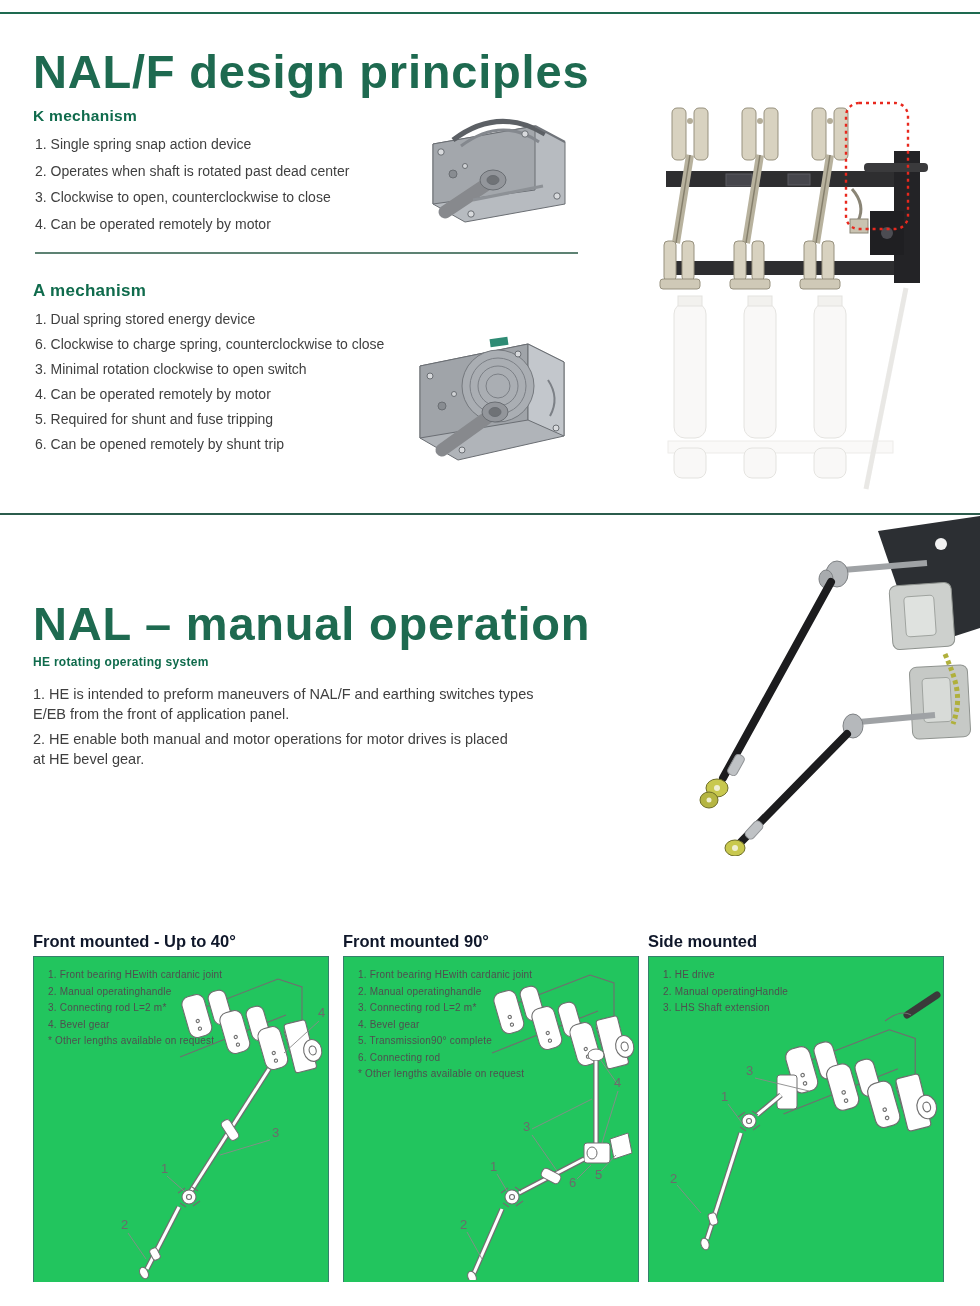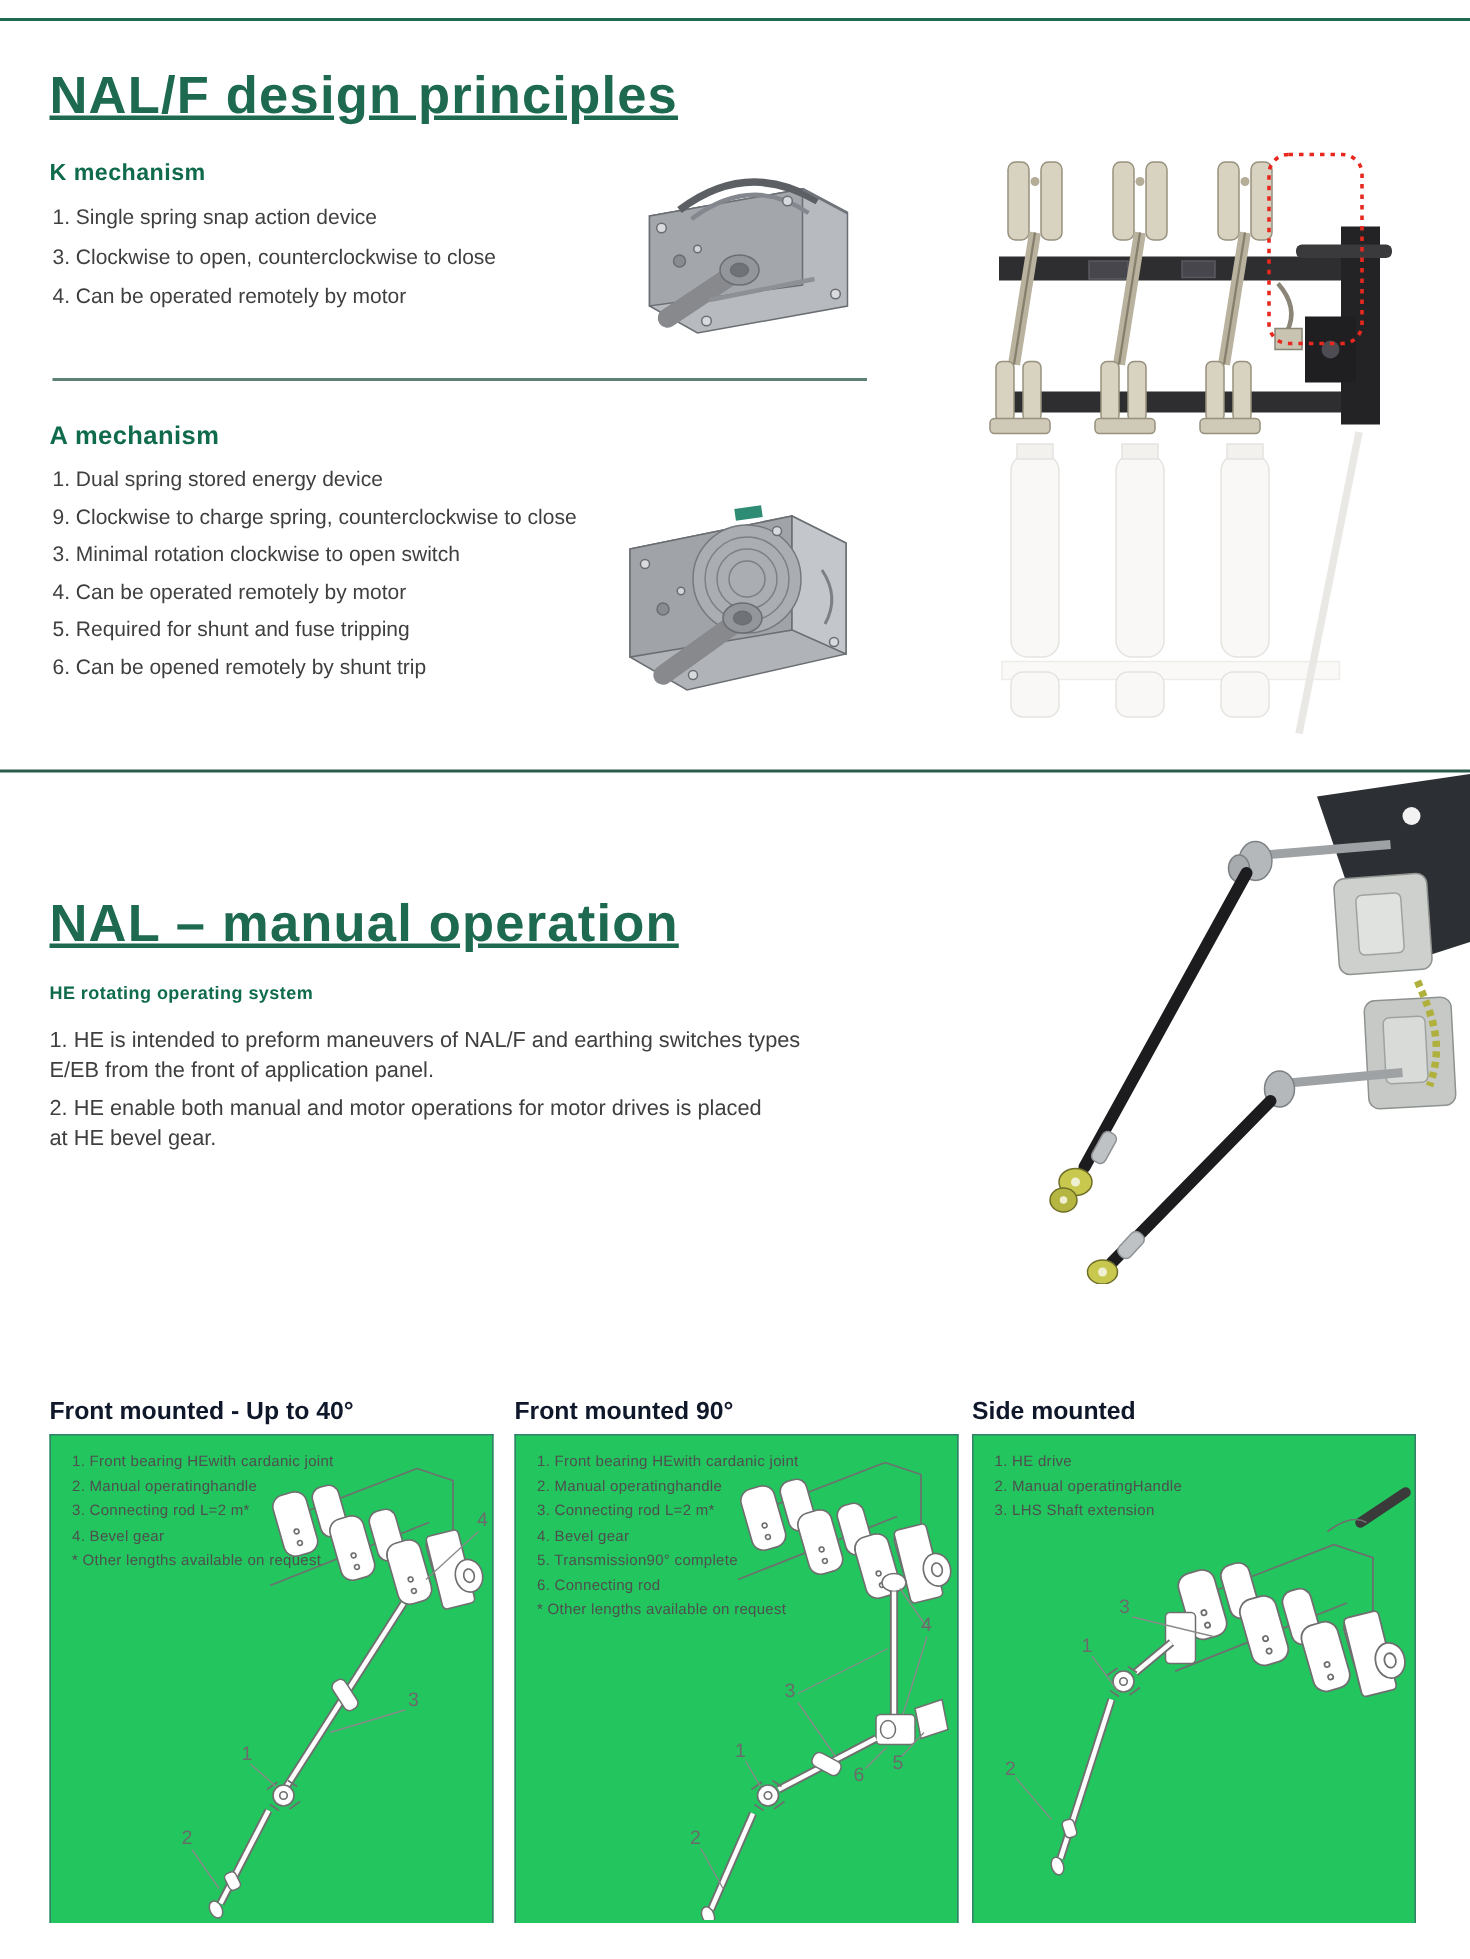--- a/index.html
+++ b/index.html
@@ -1,20 +1,20 @@
 <!DOCTYPE html>
 <html><head>
 <meta charset="utf-8">
 <style>
   html,body{margin:0;padding:0;background:#ffffff;}
   .page{position:relative;width:980px;height:1306px;background:#ffffff;overflow:hidden;
         font-family:"Liberation Sans",sans-serif;color:#3f3f3f;}
   .abs{position:absolute;}
   .rule{position:absolute;height:2px;}
-  .h1{position:absolute;font-size:35px;font-weight:bold;color:#1e6a50;letter-spacing:0.8px;white-space:nowrap;text-decoration:underline;}
+  .h1{position:absolute;font-size:47px;font-weight:bold;color:#1e6a50;letter-spacing:0.8px;white-space:nowrap;}
   .h2{position:absolute;font-size:12px;font-weight:bold;color:#0f6b4c;letter-spacing:0.3px;white-space:nowrap;}
   .biglist{position:absolute;font-size:14px;color:#3f3f3f;}
   .biglist .li{white-space:nowrap;}
   .k .li{line-height:26.5px;}
   .a .li{line-height:25px;}
   .para{position:absolute;font-size:14.5px;line-height:20px;color:#3f3f3f;width:560px;}
   .colhead{position:absolute;font-size:16.5px;font-weight:bold;color:#0f172a;white-space:nowrap;}
   .box{position:absolute;top:956px;height:325px;border:1.5px solid #35806a;border-bottom:none;background:#22c55e;}
   .boxlist{position:absolute;left:14px;top:10px;font-size:10px;line-height:16.5px;color:#4f4f4f;letter-spacing:0.2px;}
   .boxlist .li{white-space:nowrap;}
@@ -66,20 +66,21 @@
   </svg>
 
   <div class="rule" style="left:0;top:12px;width:980px;background:#1e6a50;"></div>
 
   <div class="h1" style="left:33px;top:44px;">NAL/F design principles</div>
 
   <div class="h2" style="left:33px;top:107px;font-size:15.5px;">K  mechanism</div>
 
   <div class="biglist k" style="left:35px;top:131px;">
     <div class="li">1. Single spring snap action device</div>
+    <div class="li">2. Operates when shaft is rotated past dead center</div>
     <div class="li">3. Clockwise to open, counterclockwise to close</div>
     <div class="li">4. Can be operated remotely by motor</div>
   </div>
 
   <svg class="abs" style="left:413px;top:104px;" width="168" height="138" viewBox="0 0 168 138">
     <g stroke="#6a6e73" stroke-width="1">
       <path d="M20,40 L122,22 L152,38 L152,100 L52,118 L20,100 Z" fill="#b7bbc0"></path>
       <path d="M20,40 L122,22 L122,86 L20,100 Z" fill="#a3a7ac"></path>
       <path d="M40,36 Q85,2 132,30" fill="none" stroke="#5c6065" stroke-width="5"></path>
       <path d="M48,42 Q88,12 126,38" fill="none" stroke="#84888e" stroke-width="3"></path>
@@ -96,21 +97,21 @@
       <path d="M122,22 L152,38" fill="none" stroke="#70747a" stroke-width="2"></path>
     </g>
   </svg>
 
   <div class="rule" style="left:35px;top:252px;width:543px;background:#5d8273;"></div>
 
   <div class="h2" style="left:33px;top:281px;font-size:17px;">A  mechanism</div>
 
   <div class="biglist a" style="left:35px;top:307px;">
     <div class="li">1. Dual spring stored energy device</div>
-    <div class="li">9. Clockwise to charge spring, counterclockwise to close</div>
+    <div class="li">6. Clockwise to charge spring, counterclockwise to close</div>
     <div class="li">3. Minimal rotation clockwise to open switch</div>
     <div class="li">4. Can be operated remotely by motor</div>
     <div class="li">5. Required for shunt and fuse tripping</div>
     <div class="li">6. Can be opened remotely by shunt trip</div>
   </div>
 
   <svg class="abs" style="left:398px;top:320px;" width="195" height="162" viewBox="0 0 195 162">
     <g stroke="#6a6e73" stroke-width="1">
       <path d="M22,46 L130,24 L166,42 L166,116 L60,140 L22,118 Z" fill="#b0b4b9"></path>
       <path d="M22,46 L130,24 L130,100 L22,118 Z" fill="#a0a4a9"></path>

